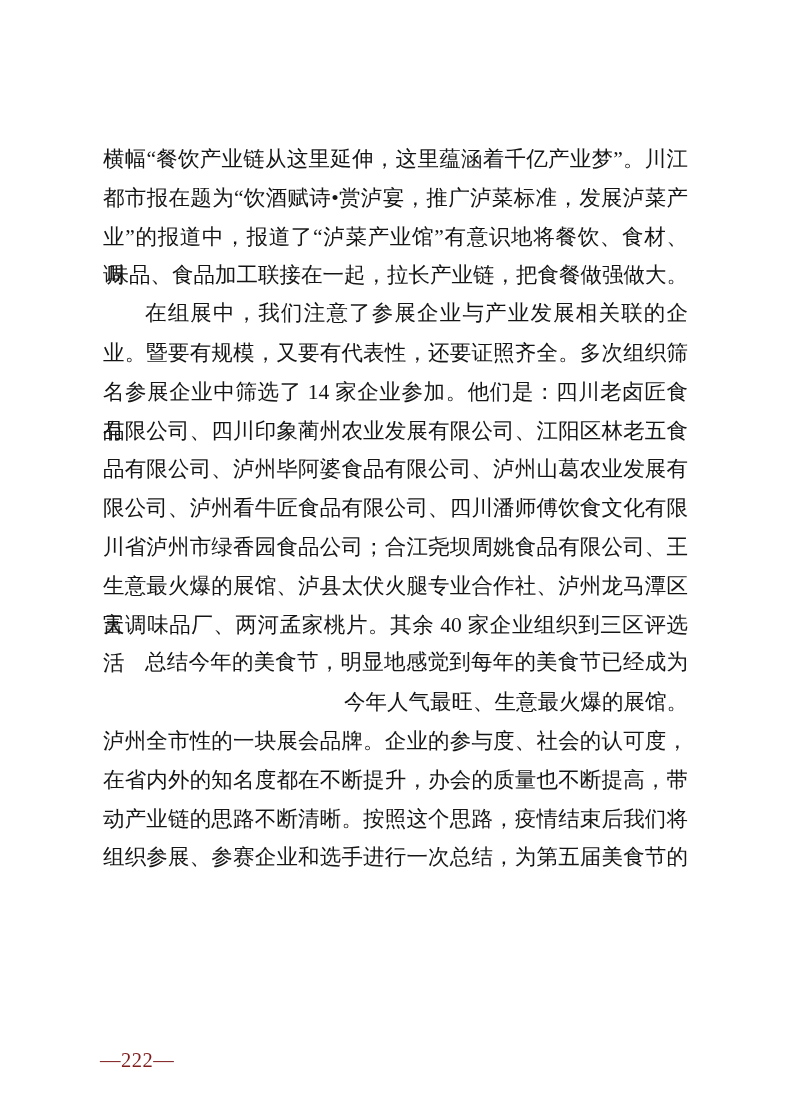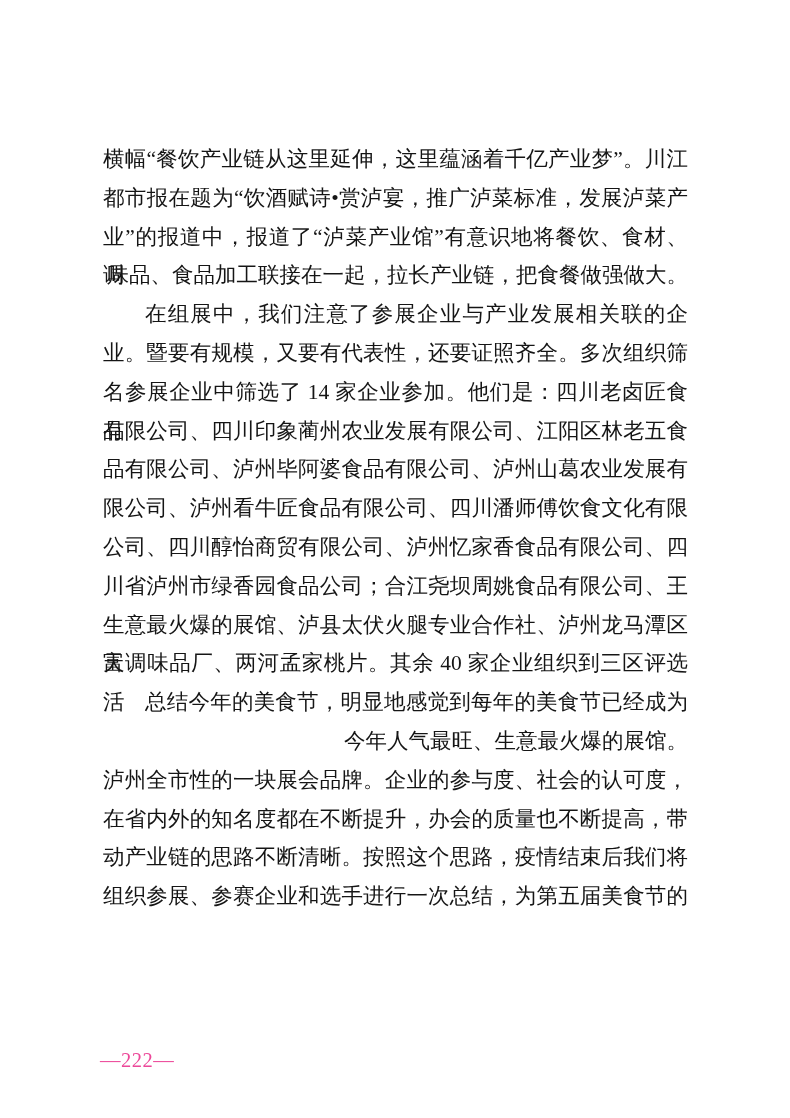--- a/index.html
+++ b/index.html
@@ -35,47 +35,47 @@
     text-align: right;
   }
   .line.just {
     white-space: normal;
     text-align: justify;
     text-align-last: justify;
     text-justify: inter-character;
   }
   .line.ind {
     padding-left: 42px;
+    font-family: Liberation Mono, monospace;
   }
   .footer {
     position: absolute;
     left: 100px;
     top: 1046px;
     font-size: 20.5px;
     line-height: 28px;
-    color: #ec4899;
+    color: #7f1d1d;
     letter-spacing: 0.5px;
   }
 </style>
 </head>
 <body>
 
 <div class="page">
   <div class="text-block">
       <div class="line just">横幅“餐饮产业链从这里延伸，这里蕴涵着千亿产业梦”。川江</div>
       <div class="line just">都市报在题为“饮酒赋诗•赏泸宴，推广泸菜标准，发展泸菜产</div>
       <div class="line just">业”的报道中，报道了“泸菜产业馆”有意识地将餐饮、食材、调</div>
       <div class="line">味品、食品加工联接在一起，拉长产业链，把食餐做强做大。</div>
       <div class="line just ind">在组展中，我们注意了参展企业与产业发展相关联的企</div>
       <div class="line just">业。暨要有规模，又要有代表性，还要证照齐全。多次组织筛</div>
       <div class="line just">名参展企业中筛选了 14 家企业参加。他们是：四川老卤匠食品</div>
       <div class="line just">有限公司、四川印象蔺州农业发展有限公司、江阳区林老五食</div>
       <div class="line just">品有限公司、泸州毕阿婆食品有限公司、泸州山葛农业发展有</div>
       <div class="line just">限公司、泸州看牛匠食品有限公司、四川潘师傅饮食文化有限</div>
-      <div class="line just">公司、四川醇怡商贸有限公司、泸州忆家香食品有限公司、四</div>
       <div class="line just">川省泸州市绿香园食品公司；合江尧坝周姚食品有限公司、王</div>
       <div class="line just">生意最火爆的展馆、泸县太伏火腿专业合作社、泸州龙马潭区天</div>
       <div class="line just">富调味品厂、两河孟家桃片。其余 40 家企业组织到三区评选活</div>
       <div class="line just ind">总结今年的美食节，明显地感觉到每年的美食节已经成为</div>
       <div class="line">今年人气最旺、生意最火爆的展馆。</div>
       <div class="line just">泸州全市性的一块展会品牌。企业的参与度、社会的认可度，</div>
       <div class="line just">在省内外的知名度都在不断提升，办会的质量也不断提高，带</div>
       <div class="line just">动产业链的思路不断清晰。按照这个思路，疫情结束后我们将</div>
       <div class="line just">组织参展、参赛企业和选手进行一次总结，为第五届美食节的</div>
     </div>

